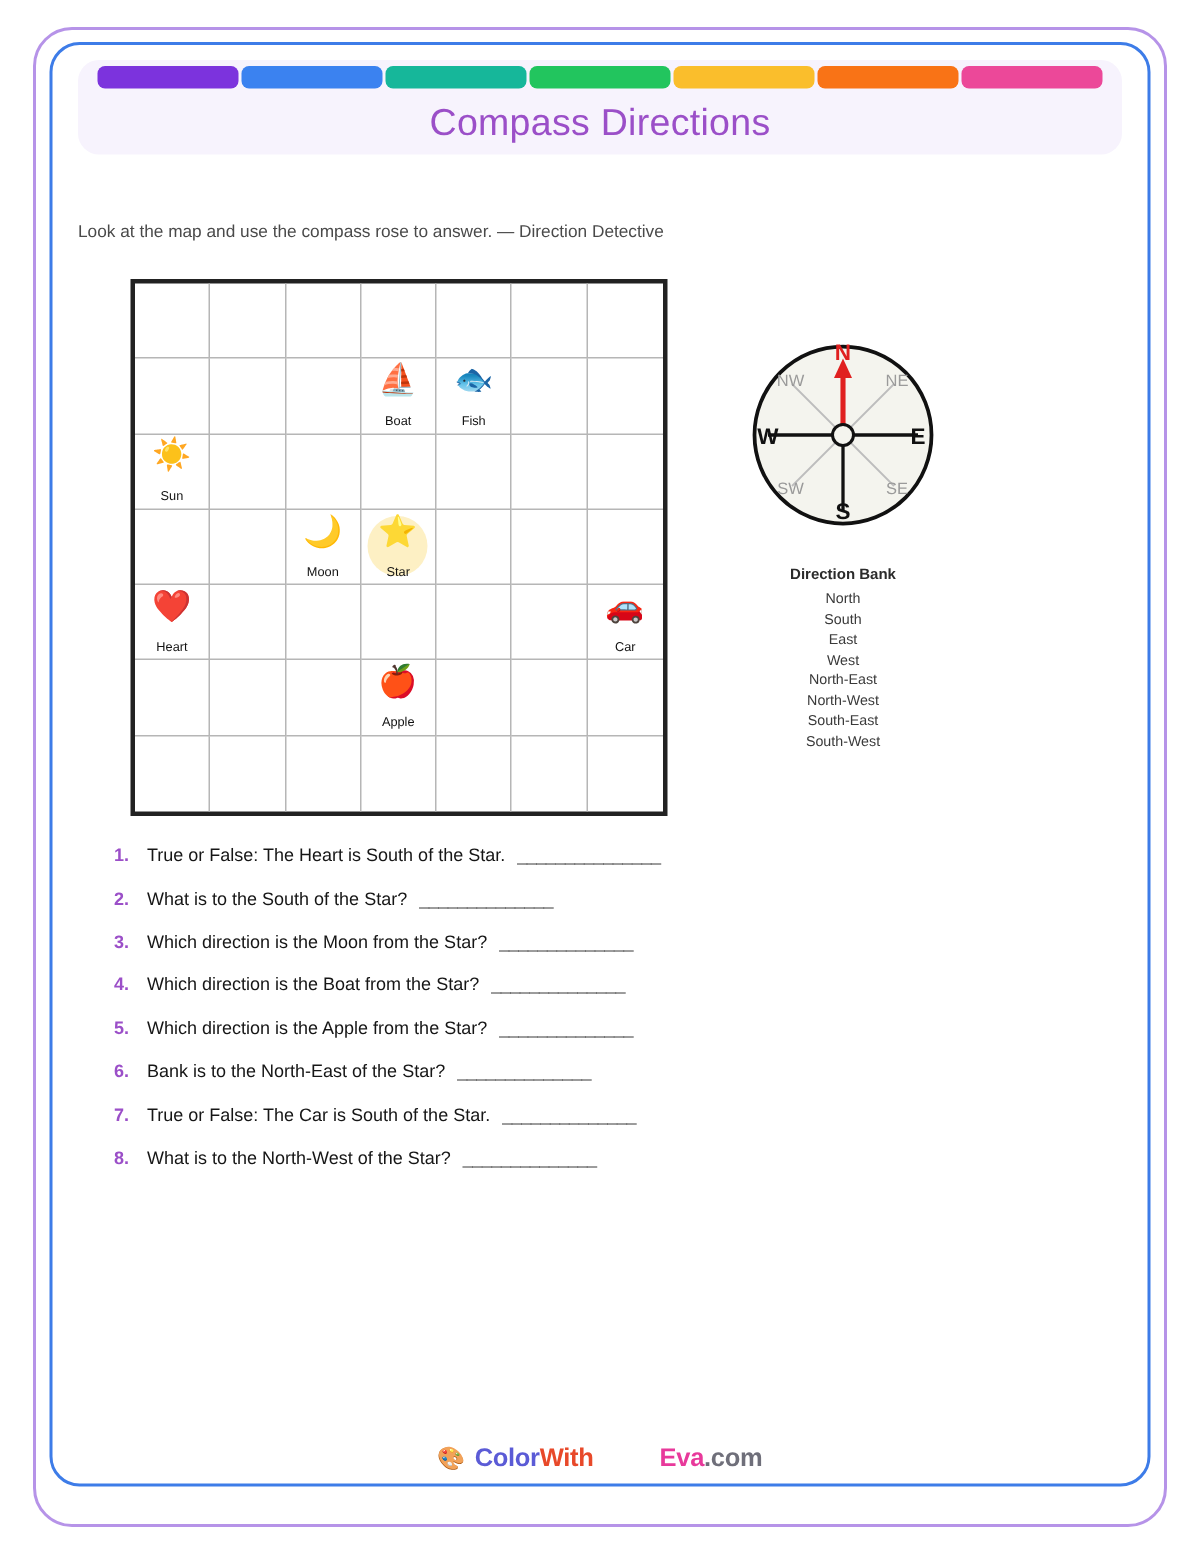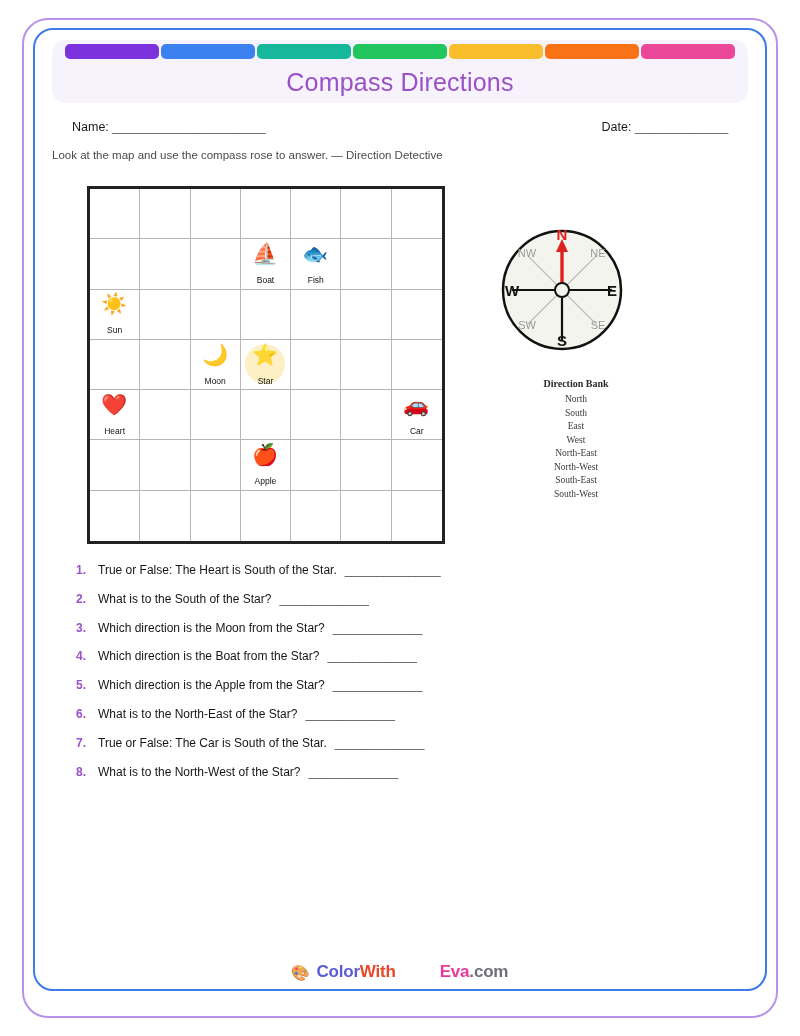--- a/index.html
+++ b/index.html
@@ -133,24 +133,23 @@
   
   .compass {
     position: absolute;
     left: 494px; top: 222px;
     width: 136px; height: 136px;
   }
   .compass svg { display: block; }
   
   .bank {
     position: absolute;
-    left: 496px; top: 378px;
+    left: 482px; top: 378px;
     width: 160px;
     text-align: center;
-    font-family: Liberation Serif, serif;
   }
   .bank-title {
     font-size: 10px;
     font-weight: bold;
     color: #2b2b2b;
     margin-bottom: 4px;
   }
   .bank-item {
     font-size: 9.5px;
     color: #3a3a3a;
@@ -222,30 +221,20 @@
       <div class="seg" style="background: rgb(59, 130, 240);"></div>
       <div class="seg" style="background: rgb(22, 183, 154);"></div>
       <div class="seg" style="background: rgb(34, 197, 94);"></div>
       <div class="seg" style="background: rgb(250, 190, 44);"></div>
       <div class="seg" style="background: rgb(249, 115, 22);"></div>
       <div class="seg" style="background: rgb(236, 72, 153);"></div>
     </div>
 
   <div class="title">Compass Directions</div>
 
-  <div class="name-row">
-    <div class="field">
-      <span>Name:</span>
-      <span class="blank">_______________________</span>
-    </div>
-    <div class="field">
-      <span>Date:</span>
-      <span class="blank">______________</span>
-    </div>
-  </div>
 
   <div class="subtitle">Look at the map and use the compass rose to answer. — Direction Detective</div>
 
   <div class="grid-wrap">
     <div class="grid" id="map-grid">
         <div class="cell"></div>
         <div class="cell"></div>
         <div class="cell"></div>
         <div class="cell"></div>
         <div class="cell"></div>
@@ -382,21 +371,21 @@
         <span class="q-text">Which direction is the Boat from the Star?</span>
         <span class="q-blank">______________</span>
       </div>
       <div class="q">
         <span class="q-num">5.</span>
         <span class="q-text">Which direction is the Apple from the Star?</span>
         <span class="q-blank">______________</span>
       </div>
       <div class="q">
         <span class="q-num">6.</span>
-        <span class="q-text">What is to the North-East of the Star?</span>
+        <span class="q-text">Bank is to the North-East of the Star?</span>
         <span class="q-blank">______________</span>
       </div>
       <div class="q">
         <span class="q-num">7.</span>
         <span class="q-text">True or False: The Car is South of the Star.</span>
         <span class="q-blank">______________</span>
       </div>
       <div class="q">
         <span class="q-num">8.</span>
         <span class="q-text">What is to the North-West of the Star?</span>

